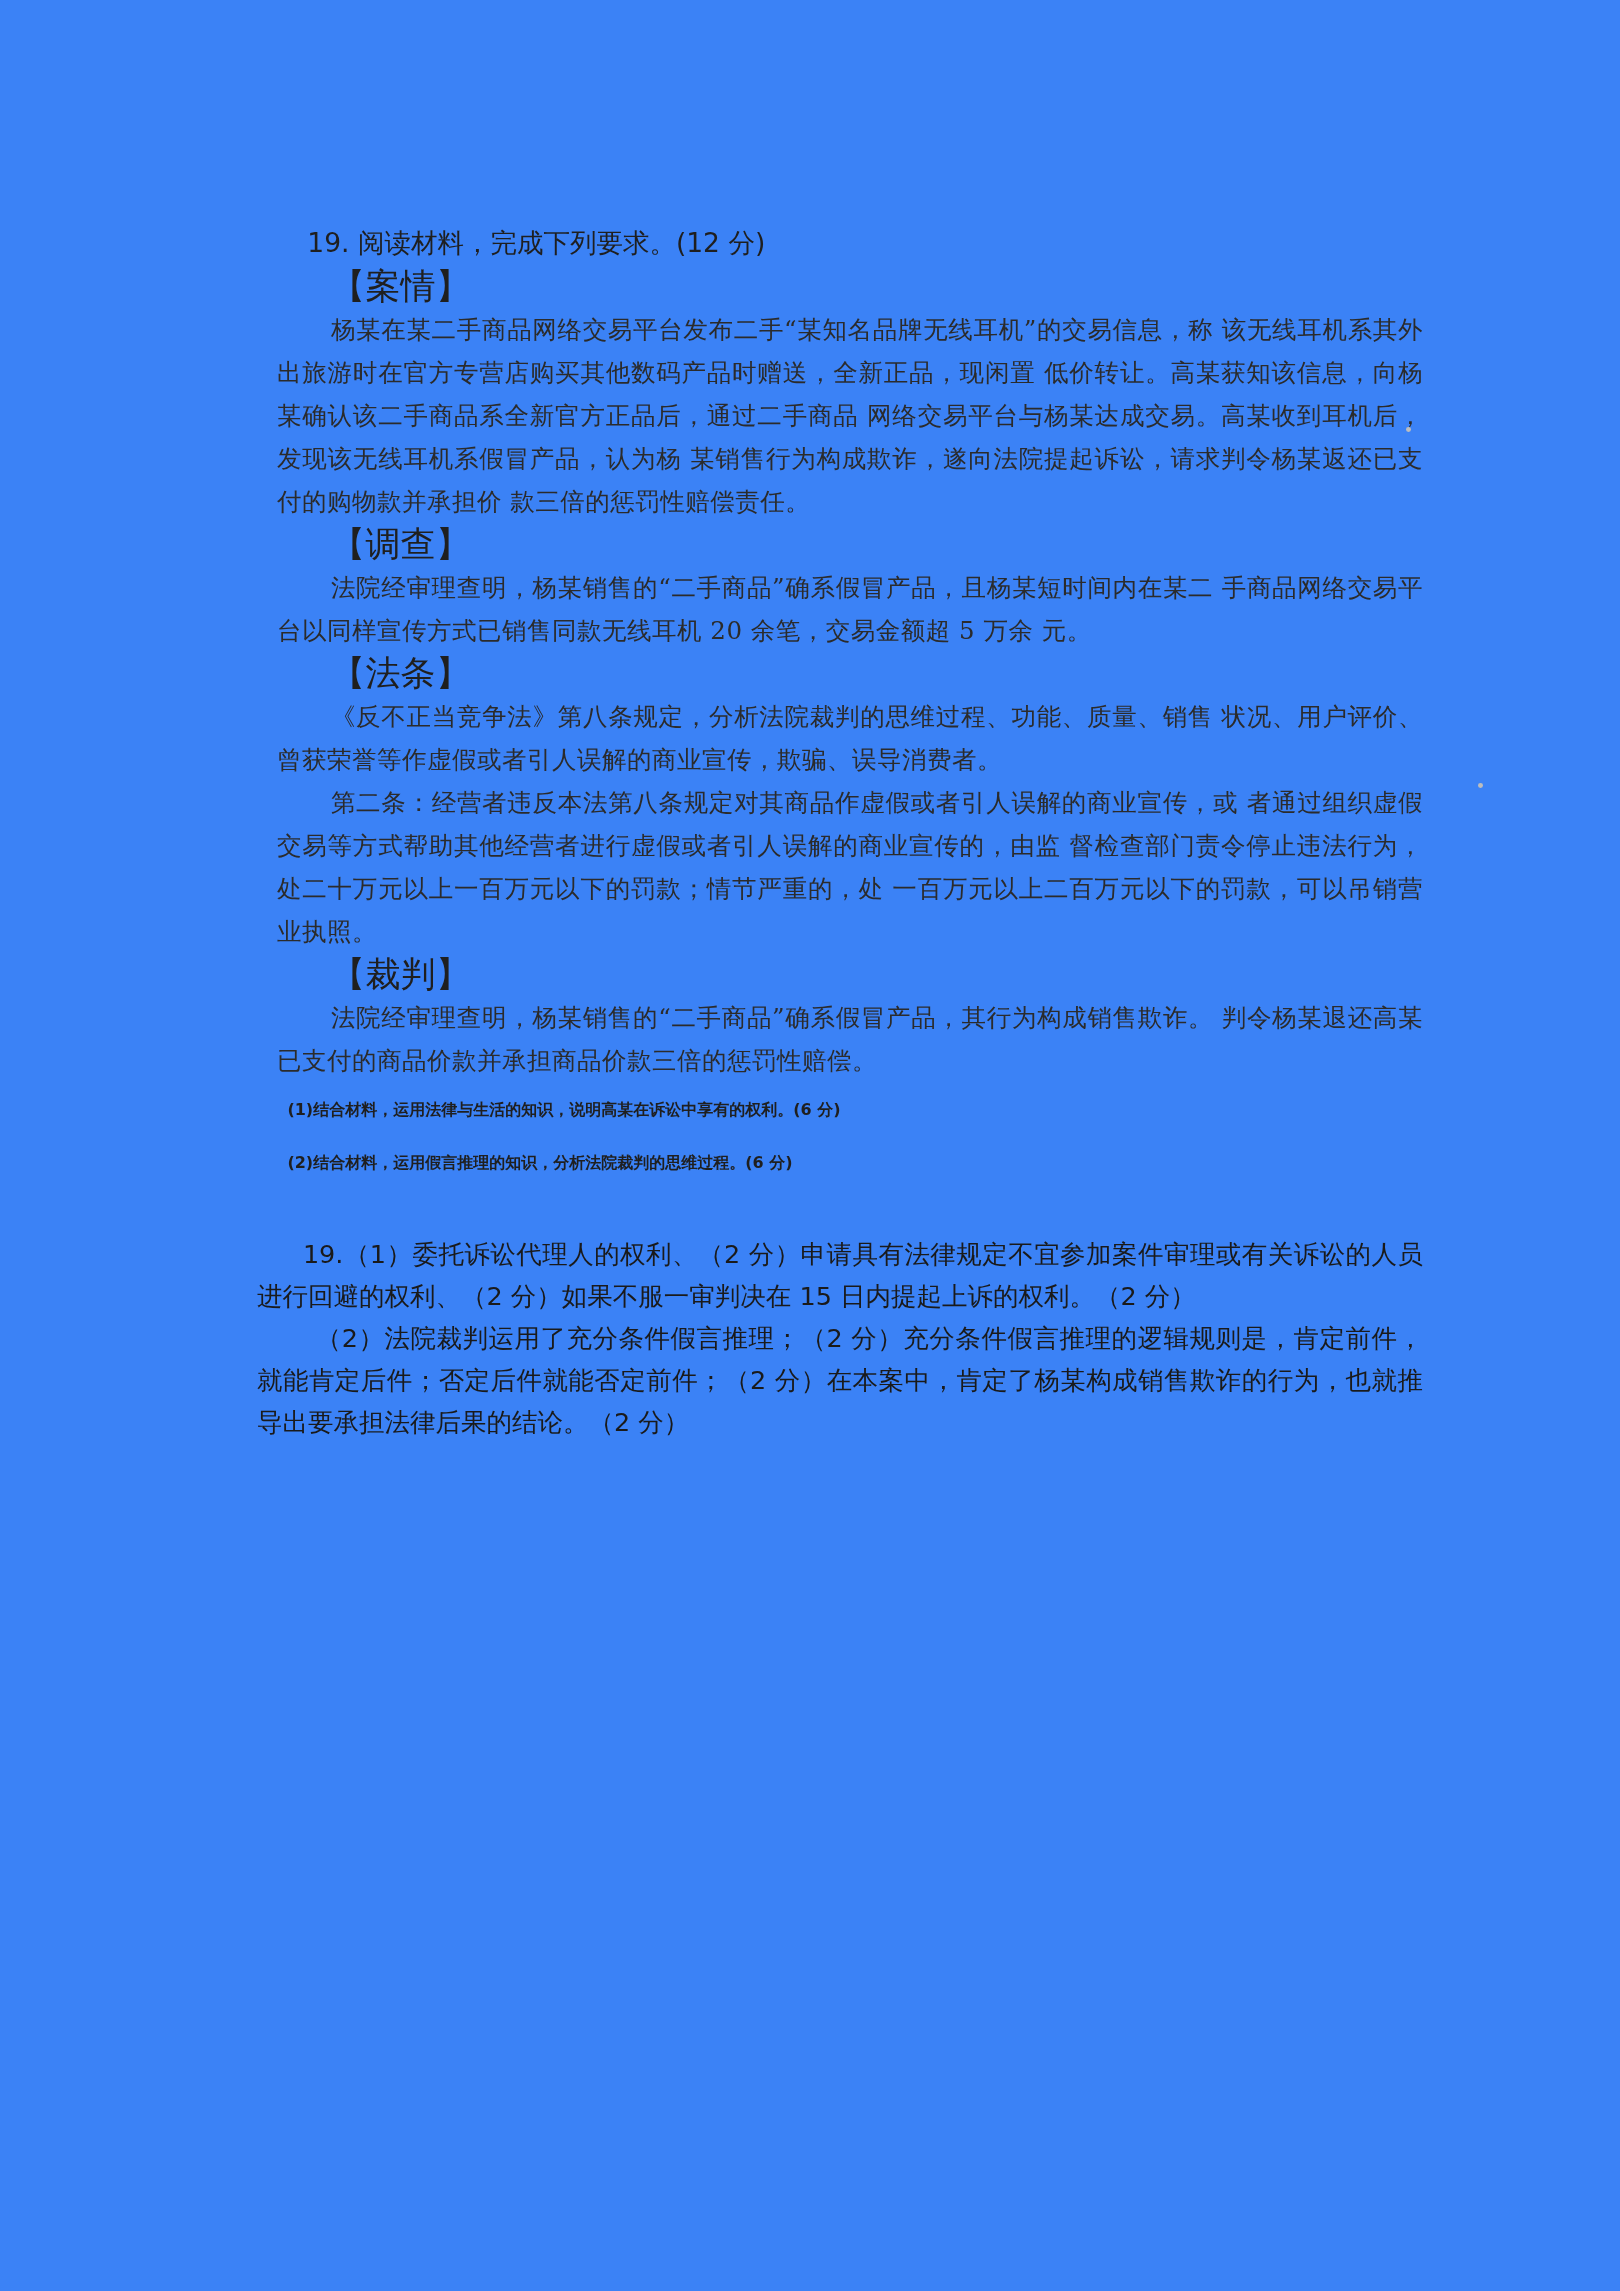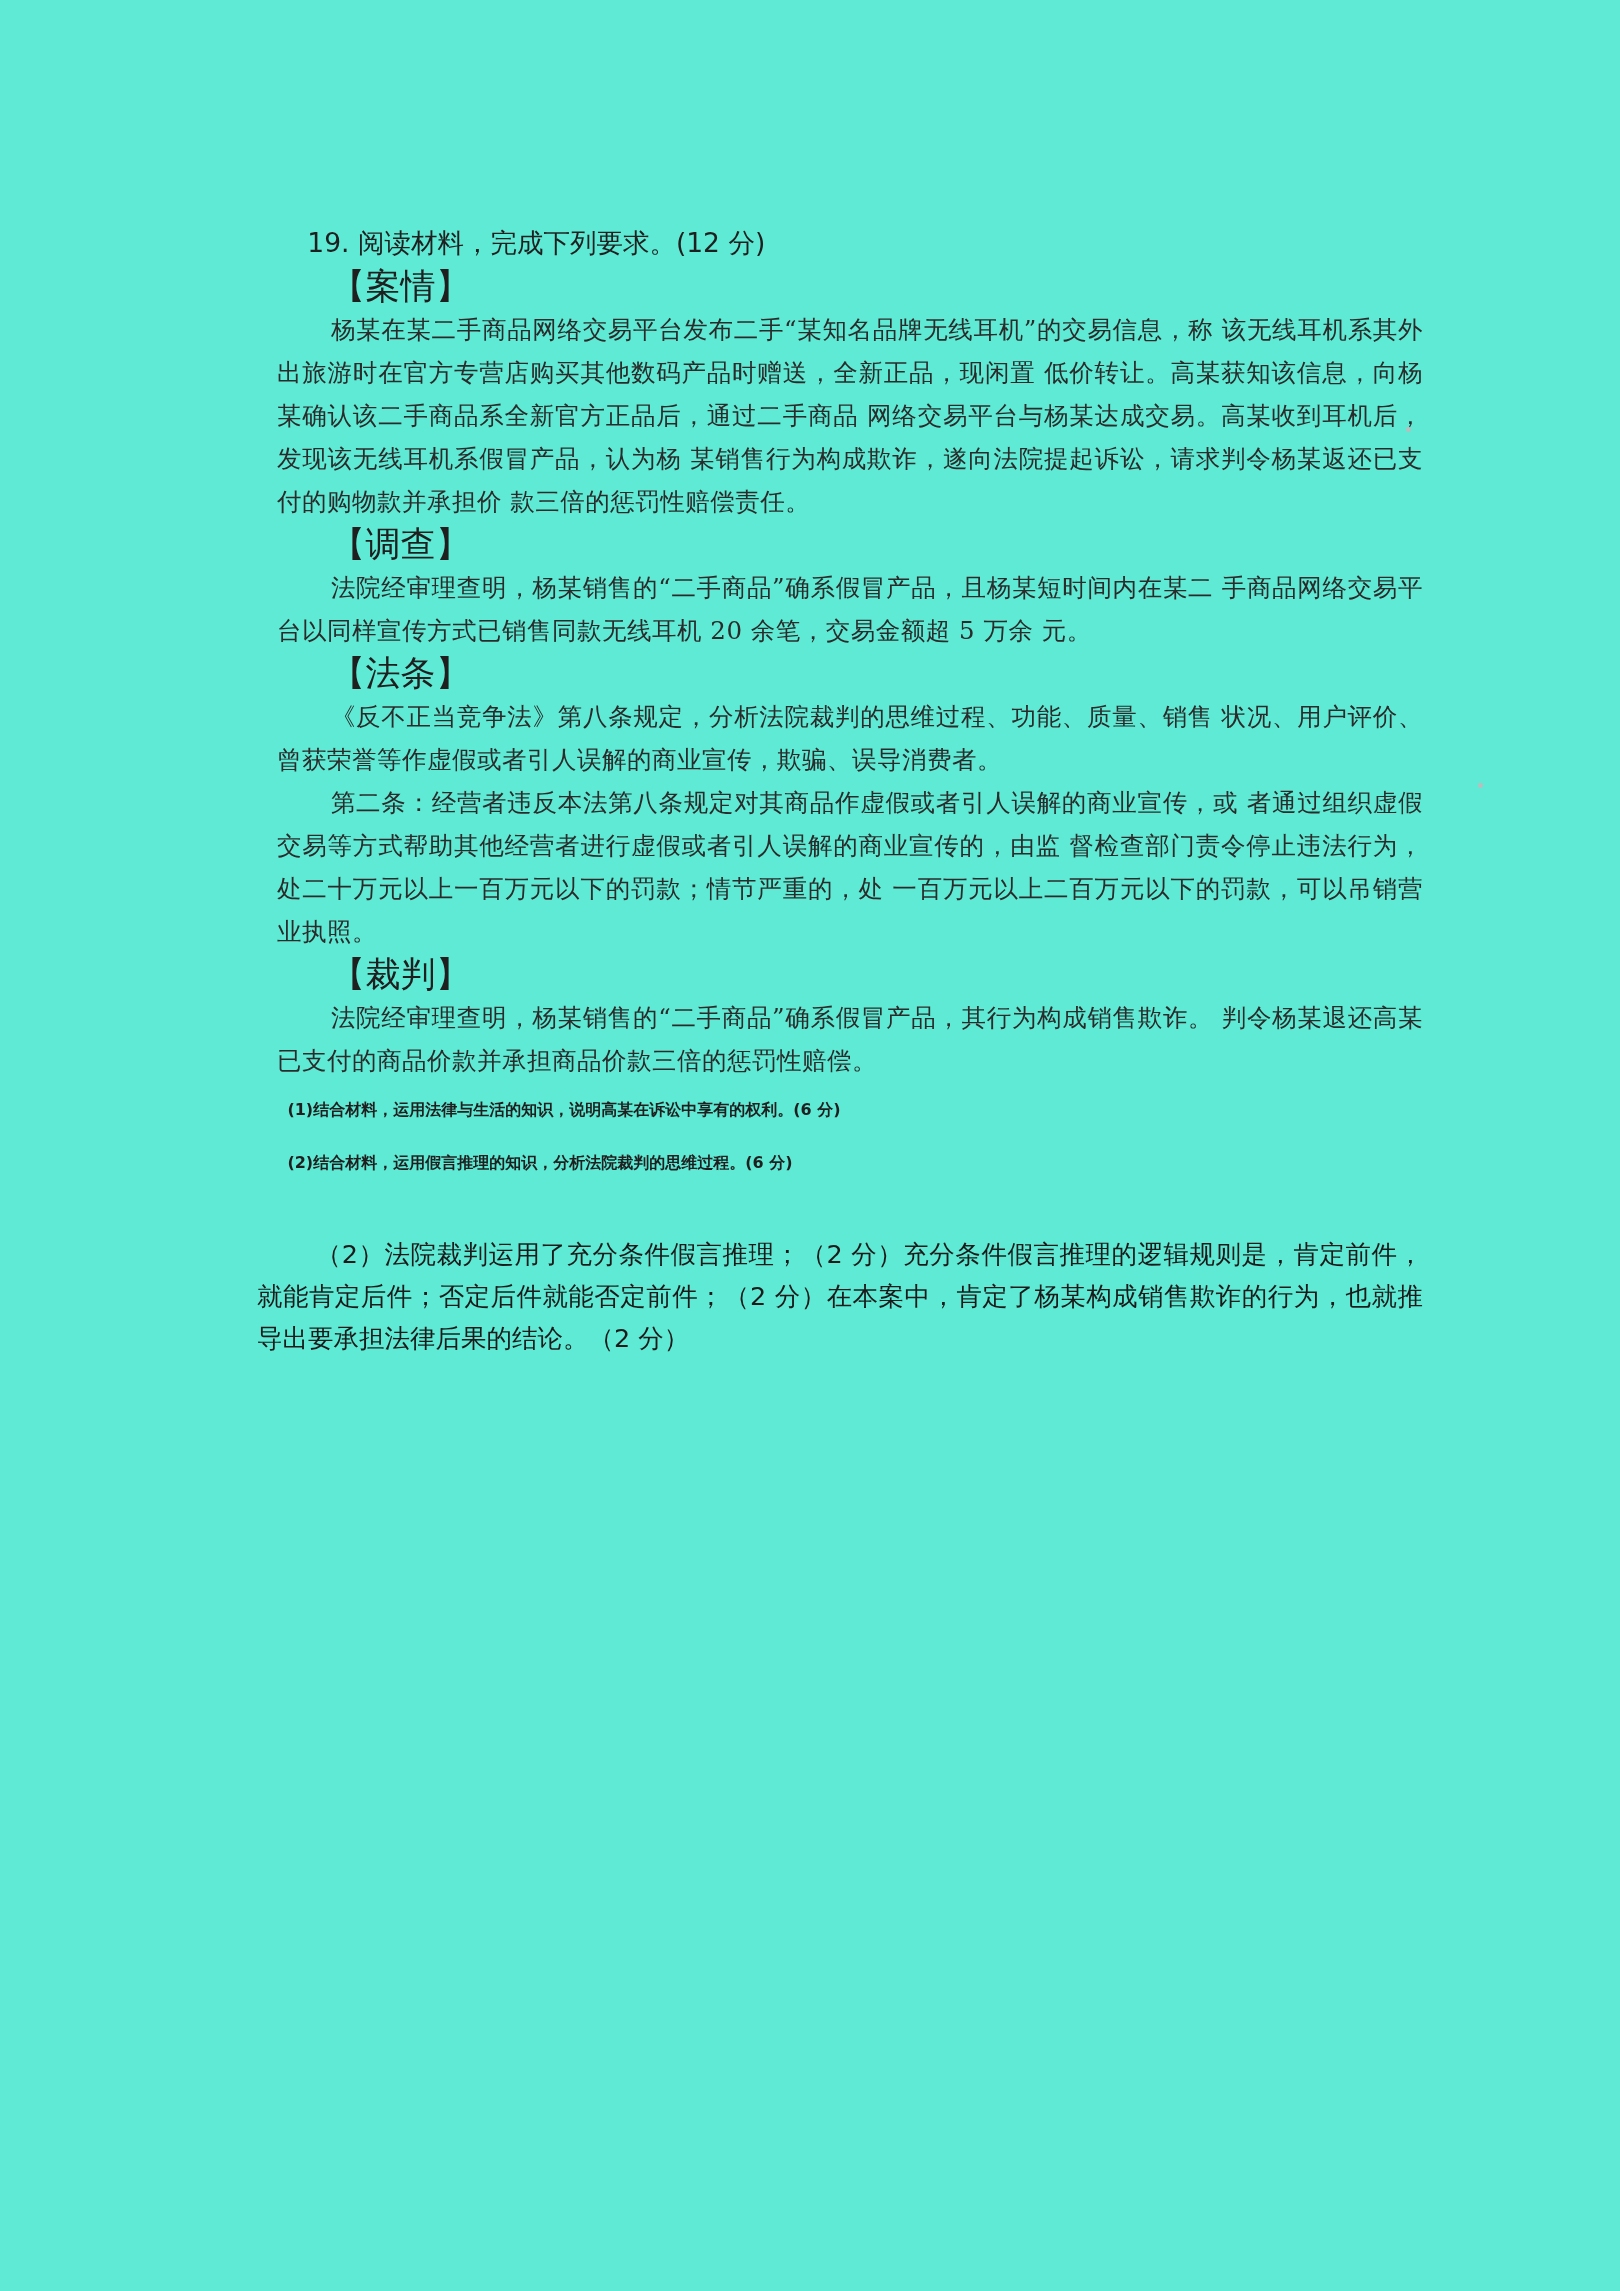--- a/index.html
+++ b/index.html
@@ -4,21 +4,21 @@
 <style>
   html, body {
     margin: 0;
     padding: 0;
     background: #ffffff;
   }
   .page {
     position: relative;
     width: 1620px;
     height: 2292px;
-    background: #5eead4;
+    background: #3b82f6;
     overflow: hidden;
     font-family: "DejaVu Serif", "Liberation Serif", serif;
     color: #232323;
   }
   .content {
     position: absolute;
     left: 257px;
     top: 220px;
     width: 1166px;
   }
@@ -98,20 +98,21 @@
     <p class="material">《反不正当竞争法》第八条规定，分析法院裁判的思维过程、功能、质量、销售 状况、用户评价、曾获荣誉等作虚假或者引人误解的商业宣传，欺骗、误导消费者。</p>
     <p class="material">第二条：经营者违反本法第八条规定对其商品作虚假或者引人误解的商业宣传，或 者通过组织虚假交易等方式帮助其他经营者进行虚假或者引人误解的商业宣传的，由监 督检查部门责令停止违法行为，处二十万元以上一百万元以下的罚款；情节严重的，处 一百万元以上二百万元以下的罚款，可以吊销营业执照。</p>
 
     <p class="sec-header">【裁判】</p>
     <p class="material">法院经审理查明，杨某销售的“二手商品”确系假冒产品，其行为构成销售欺诈。 判令杨某退还高某已支付的商品价款并承担商品价款三倍的惩罚性赔偿。</p>
 
     <p class="question sans">(1)结合材料，运用法律与生活的知识，说明高某在诉讼中享有的权利。(6 分)</p>
     <p class="question sans">(2)结合材料，运用假言推理的知识，分析法院裁判的思维过程。(6 分)</p>
 
     <div class="answers">
+      <p class="answer sans">19.（1）委托诉讼代理人的权利、（2 分）申请具有法律规定不宜参加案件审理或有关诉讼的人员进行回避的权利、（2 分）如果不服一审判决在 15 日内提起上诉的权利。（2 分）</p>
       <p class="answer answer-2 sans">（2）法院裁判运用了充分条件假言推理；（2 分）充分条件假言推理的逻辑规则是，肯定前件，就能肯定后件；否定后件就能否定前件；（2 分）在本案中，肯定了杨某构成销售欺诈的行为，也就推导出要承担法律后果的结论。（2 分）</p>
     </div>
 
   </div>
 
   <span class="artifact a1"></span>
   <span class="artifact a2"></span>
 </div>
 
 

